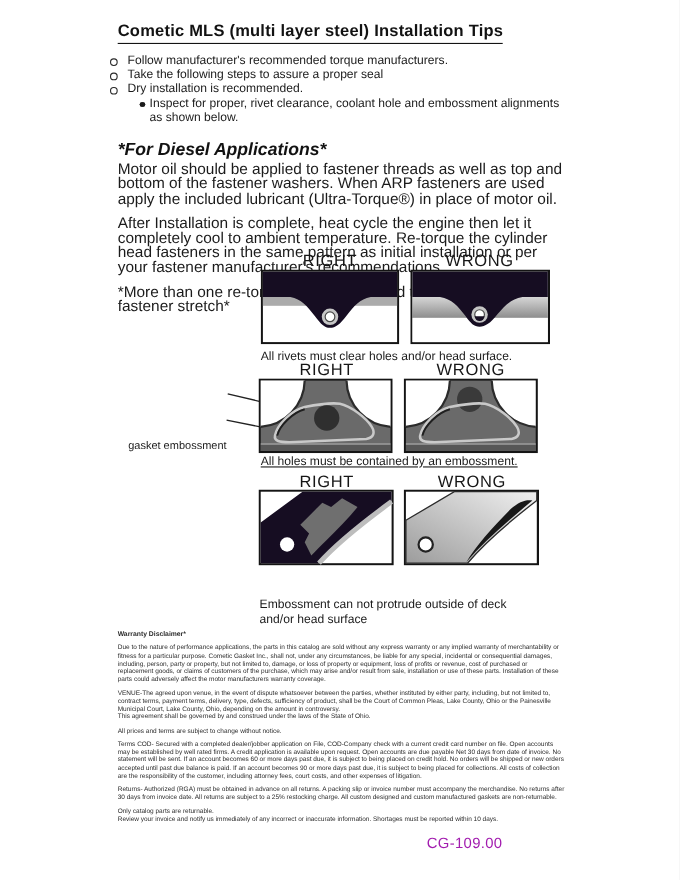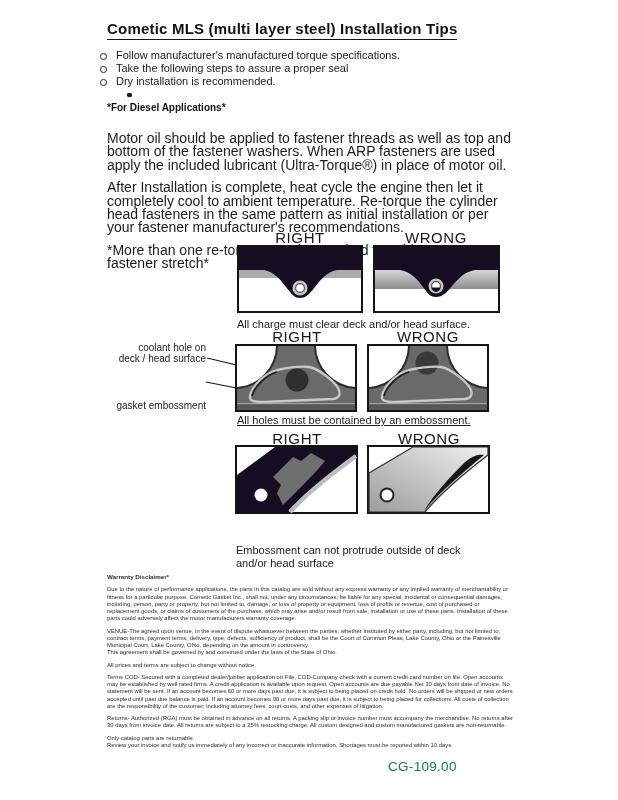--- a/index.html
+++ b/index.html
@@ -13,61 +13,62 @@
   .title{
     display:inline-block; font-size:15px; font-weight:bold; letter-spacing:.2px;
     margin:0 0 9px 0; padding-bottom:2px; border-bottom:1.6px solid #141414; color:#121212;
   }
   .tips{font-size:11px; line-height:13px;}
   .tip{position:relative; padding-left:9px;}
   .tip.l2{padding-left:29px;}
   .mk{position:absolute; top:4.2px; display:inline-block; width:4.6px; height:4.6px; border-radius:50%;}
   .tip.l1 .mk{left:-7px; border:1px solid #2a2a2a; background:transparent;}
   .tip.l2 .mk{left:20px; background:#1b1b1b; top:4.6px;}
-  .dieselh{font-size:10px; font-weight:bold; margin:14px 0 19px 0; color:#121212;}
+  .dieselh{font-size:16px; font-weight:bold; margin:14px 0 1px 0; color:#121212;font-style:italic;}
   .content p{font-size:14px; line-height:13.4px; margin:0 0 9px 0;}
   .content p.note{margin-top:3px;}
   
   .figlabel{position:absolute; font-size:15px; letter-spacing:.6px; color:#161616; transform:translateX(-50%); white-space:nowrap;}
   .figbox{position:absolute; display:block;}
   .caption{position:absolute; font-size:11px; line-height:13px; color:#1b1b1b; white-space:pre-line;}
   .sidelabel{position:absolute; font-size:10px; line-height:11px; text-align:right; color:#1b1b1b;}
   .leader{position:absolute; pointer-events:none;}
   
   .warranty{position:absolute; left:107px; top:573px; width:406px; font-size:5.9px; line-height:7.25px; color:#2b2b2b;}
   .warranty .whead{font-weight:bold; font-size:6.2px; margin-bottom:6px;}
   .warranty p{margin:0 0 5px 0; white-space:pre-line;}
-  .code{position:absolute; left:388px; top:759px; font-size:13.5px; letter-spacing:.3px; color:#15803d;}
+  .code{position:absolute; left:388px; top:759px; font-size:13.5px; letter-spacing:.3px; color:#a21caf;}
 </style>
 </head>
 <body>
 
 <div class="page">
 
   <div class="content">
     <h1 class="title">Cometic MLS (multi layer steel) Installation Tips</h1>
 
     <div class="tips">
       <div class="tip l1">
         <span class="mk"></span>
-        <span>Follow manufacturer's manufactured torque specifications.</span>
+        <span>Follow manufacturer's recommended torque manufacturers.</span>
       </div>
       <div class="tip l1">
         <span class="mk"></span>
         <span>Take the following steps to assure a proper seal</span>
       </div>
       <div class="tip l1">
         <span class="mk"></span>
         <span>Dry installation is recommended.</span>
       </div>
       <div class="tip l2">
         <span class="mk"></span>
       </div>
       <div class="tip l2">
         <span class="mk"></span>
+        <span>Inspect for proper, rivet clearance, coolant hole and embossment alignments as shown below.</span>
       </div>
     </div>
 
     <h2 class="dieselh">*For Diesel Applications*</h2>
     <p>Motor oil should be applied to fastener threads as well as top and bottom of the fastener washers. When ARP fasteners are used apply the included lubricant (Ultra-Torque®) in place of motor oil.</p>
     <p>After Installation is complete, heat cycle the engine then let it completely cool to ambient temperature. Re-torque the cylinder head fasteners in the same pattern as initial installation or per your fastener manufacturer's recommendations.</p>
     <p class="note">*More than one re-torque may be required to achieve proper fastener stretch*</p>
   </div>
 
   <span class="figlabel" style="left:300px; top:229px;">RIGHT</span>
@@ -90,27 +91,25 @@
     </defs>
     <rect x="1" y="1" width="125" height="66" fill="#ffffff" stroke="#141414" stroke-width="2"></rect>
     <rect x="2" y="25" width="123" height="19" fill="url(#gw1)"></rect>
     <rect x="2" y="44" width="123" height="22" fill="#ffffff"></rect>
     <path d="M2,2 H125 V25 H102 C91,27 86,33 79,41 C73,49 68,52 63,52 C58,52 55,49 50,42 C43,33 38,27 27,25 H2 Z" fill="#160d22"></path>
     <circle cx="63" cy="41" r="7.5" fill="#c6c6c6"></circle>
     <circle cx="63" cy="41" r="4.4" fill="#ffffff" stroke="#4a4a4a" stroke-width="1.1"></circle>
     <path d="M58.6,42.5 A4.4,4.4 0 0 0 67.4,42.5 Z" fill="#160d22"></path>
   </svg>
 
-  <div class="caption" style="left:237px; top:318px;">All charge must clear deck and/or head surface.</div>
+  <div class="caption" style="left:237px; top:318px;">All rivets must clear holes and/or head surface.</div>
 
   <span class="figlabel" style="left:297px; top:328px;">RIGHT</span>
   <span class="figlabel" style="left:428px; top:328px;">WRONG</span>
 
-  <div class="sidelabel" style="left:116px; top:342px; width:90px; white-space:pre-line;">coolant hole on
-deck / head surface</div>
   <div class="sidelabel" style="left:96px; top:377px; width:110px;margin-top:23px;">gasket embossment</div>
 
   <svg class="leader" style="left:200px; top:352px;" width="102" height="48" viewBox="0 0 102 48">
     <line x1="7" y1="6" x2="95" y2="27" stroke="#222" stroke-width="1.2"></line>
     <line x1="6" y1="30" x2="62" y2="41" stroke="#222" stroke-width="1.2"></line>
   </svg>
 
   <svg class="figbox" style="left:235px; top:344px;" width="122" height="68" viewBox="0 0 122 68">
     <rect x="1" y="1" width="120" height="66" fill="#6a6a6a" stroke="#141414" stroke-width="2"></rect>
     <path d="M2,2 H42 A43,43 0 0 1 2,44 Z" fill="#ffffff"></path>

